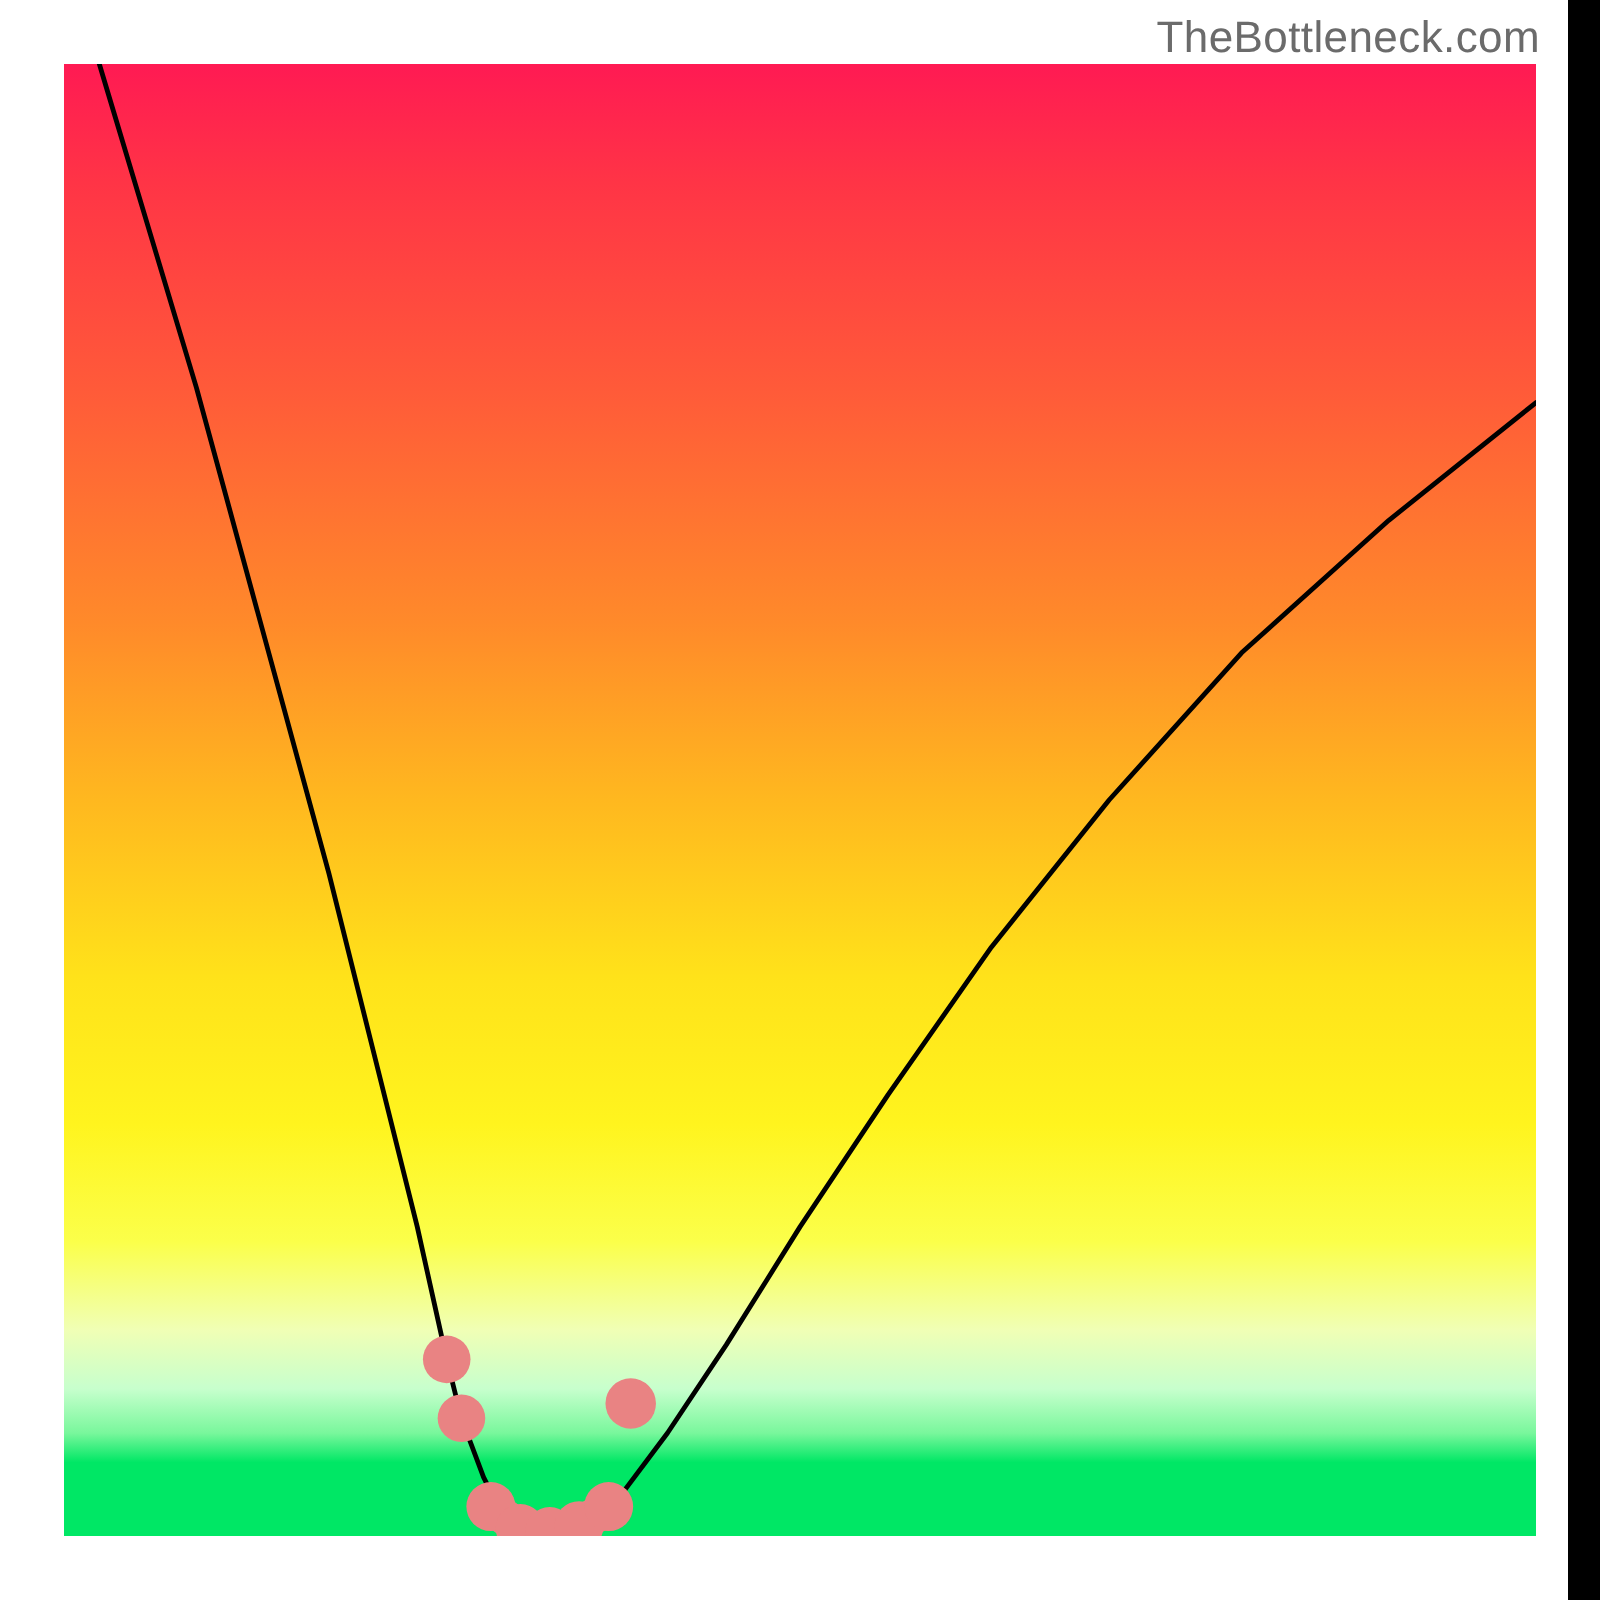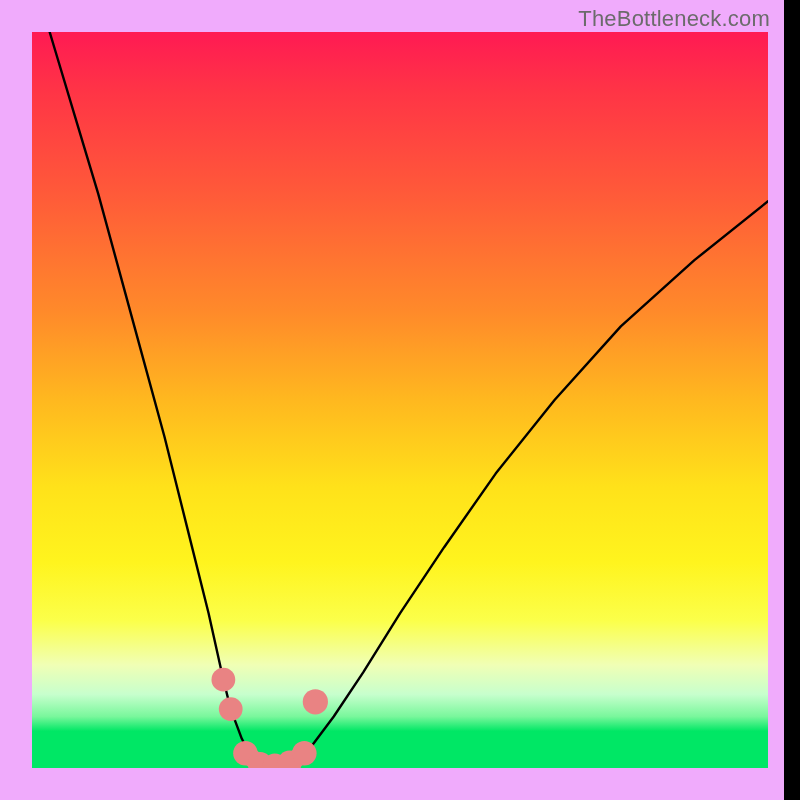--- a/index.html
+++ b/index.html
@@ -10,21 +10,21 @@
     overflow: hidden;
     background: #000;
     font-family: Arial, Helvetica, sans-serif;
   }
   .frame {
     position: absolute;
     left: 0;
     top: 0;
     width: 784px;
     height: 800px;
-    background: #f0abfc;
+    background: #ffffff;
   }
   .plot {
     position: absolute;
     left: 32px;
     top: 32px;
     width: 736px;
     height: 736px;
     overflow: hidden;
   }
   .gradient {

